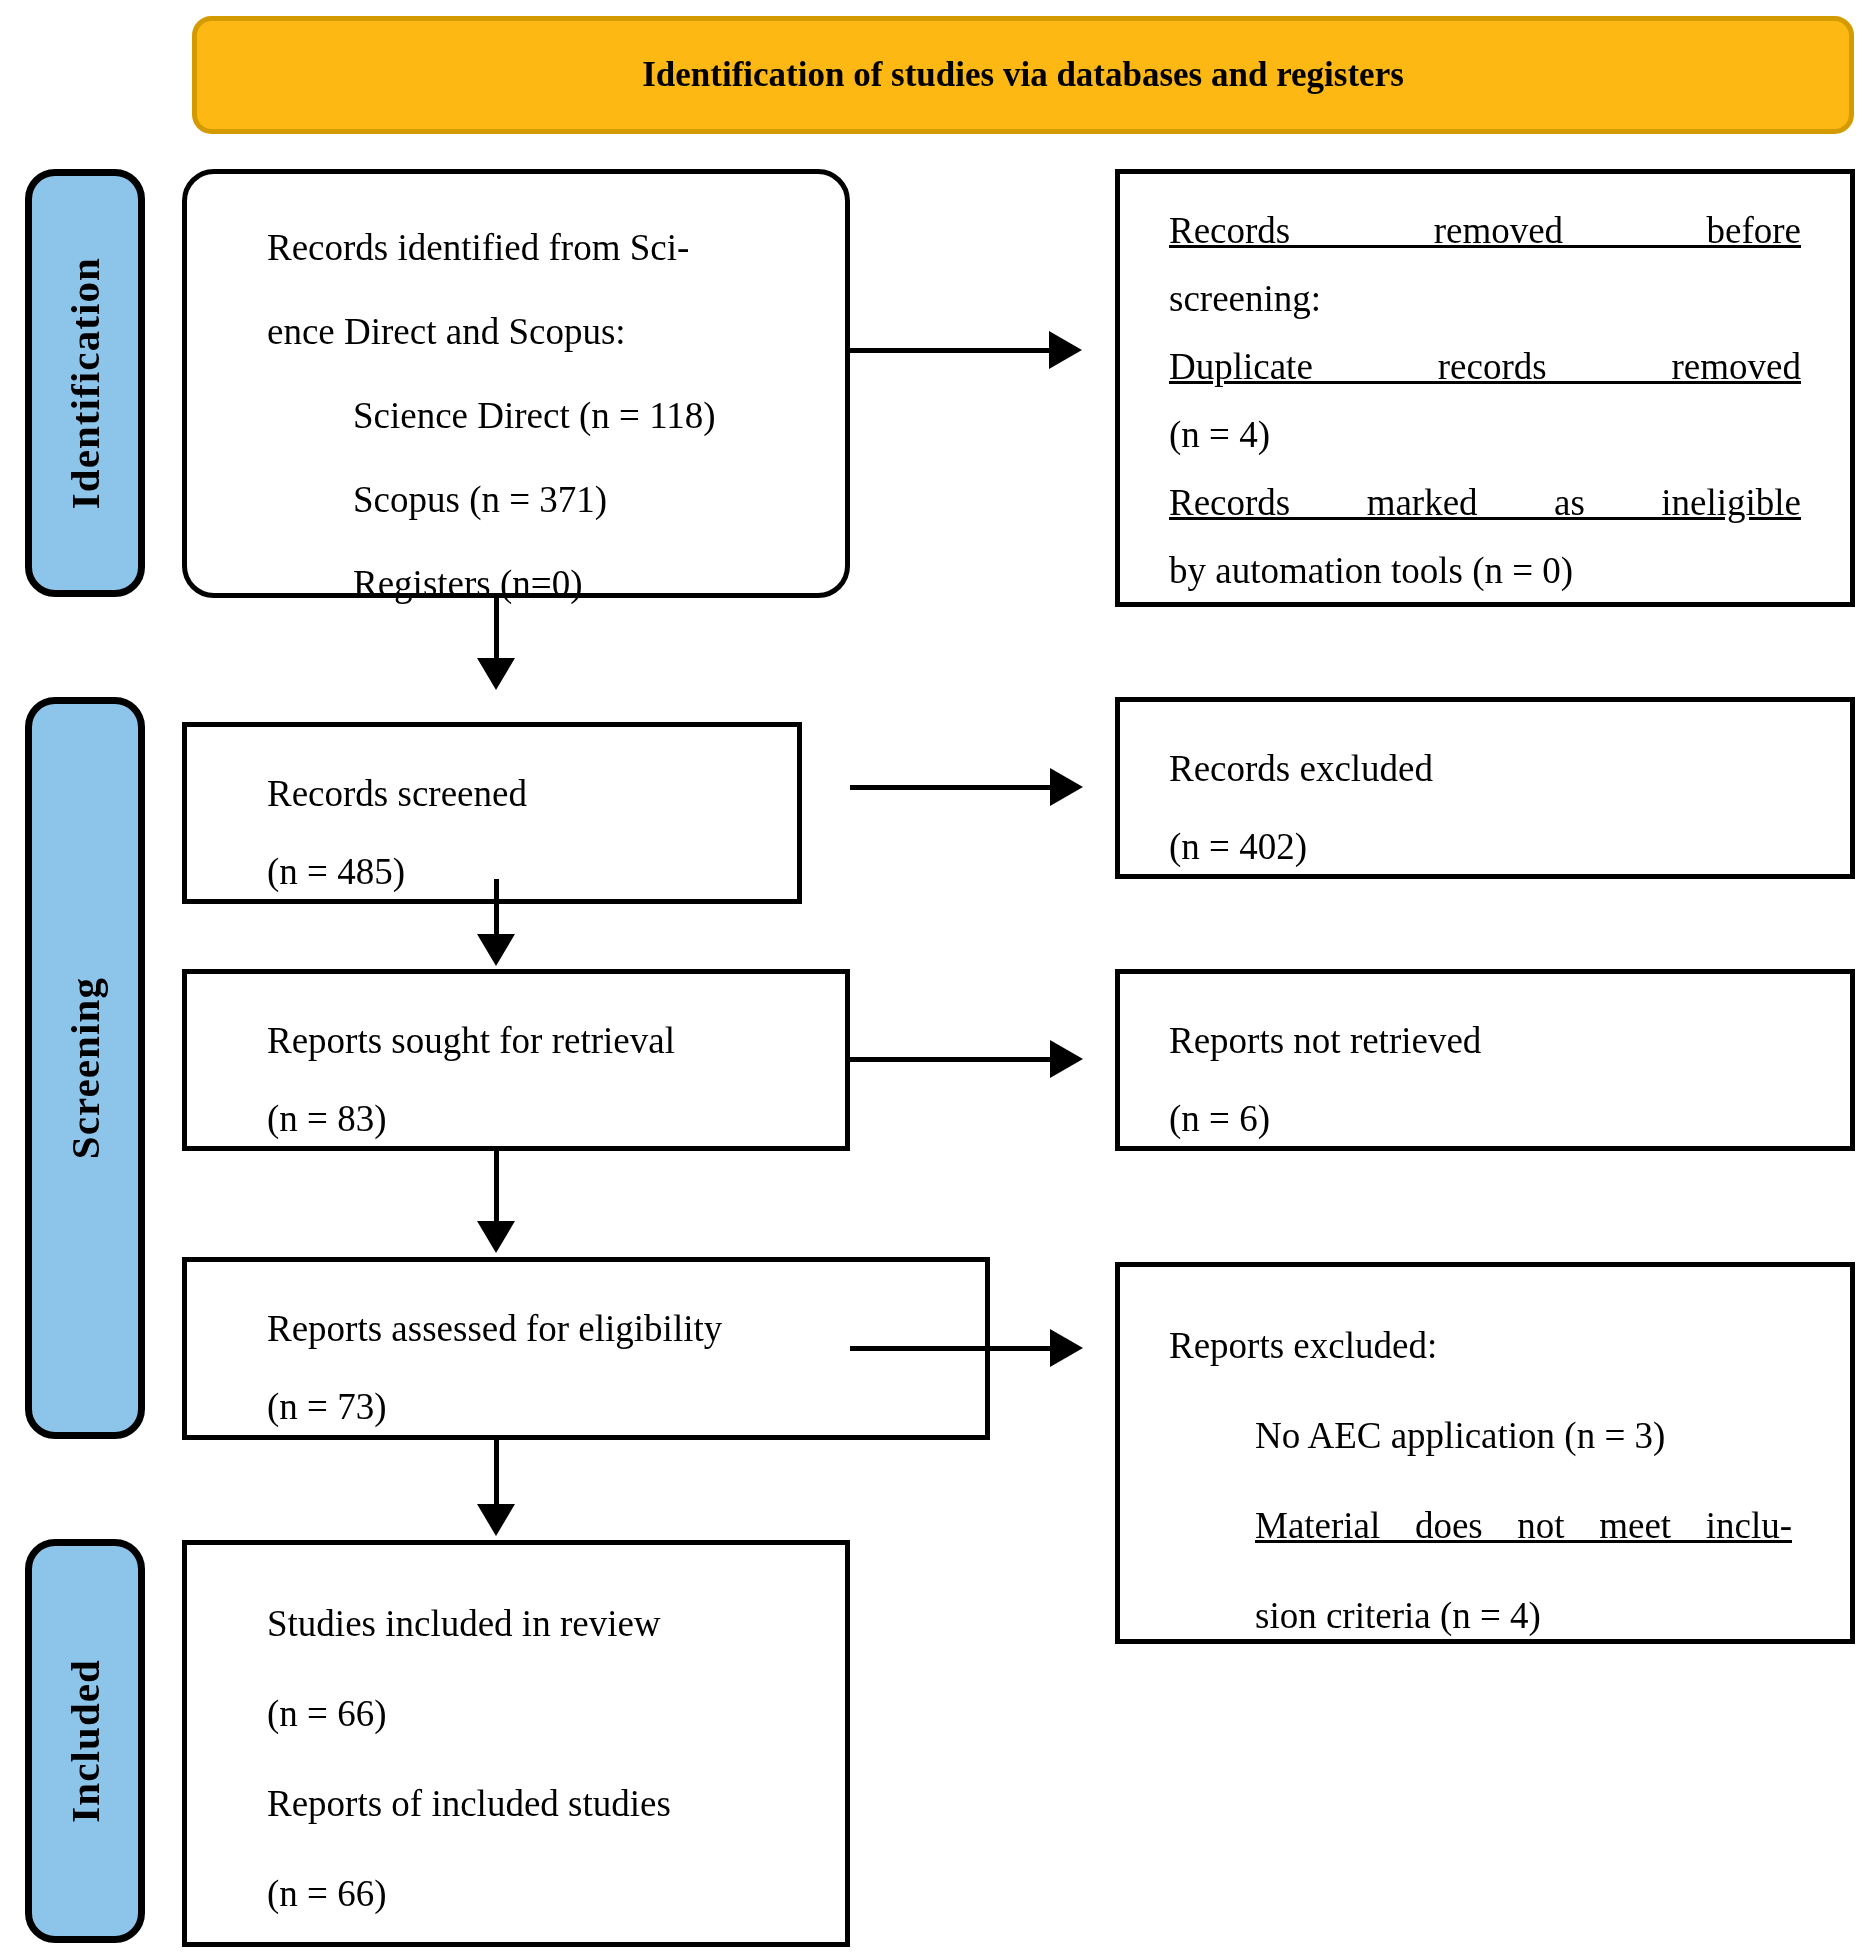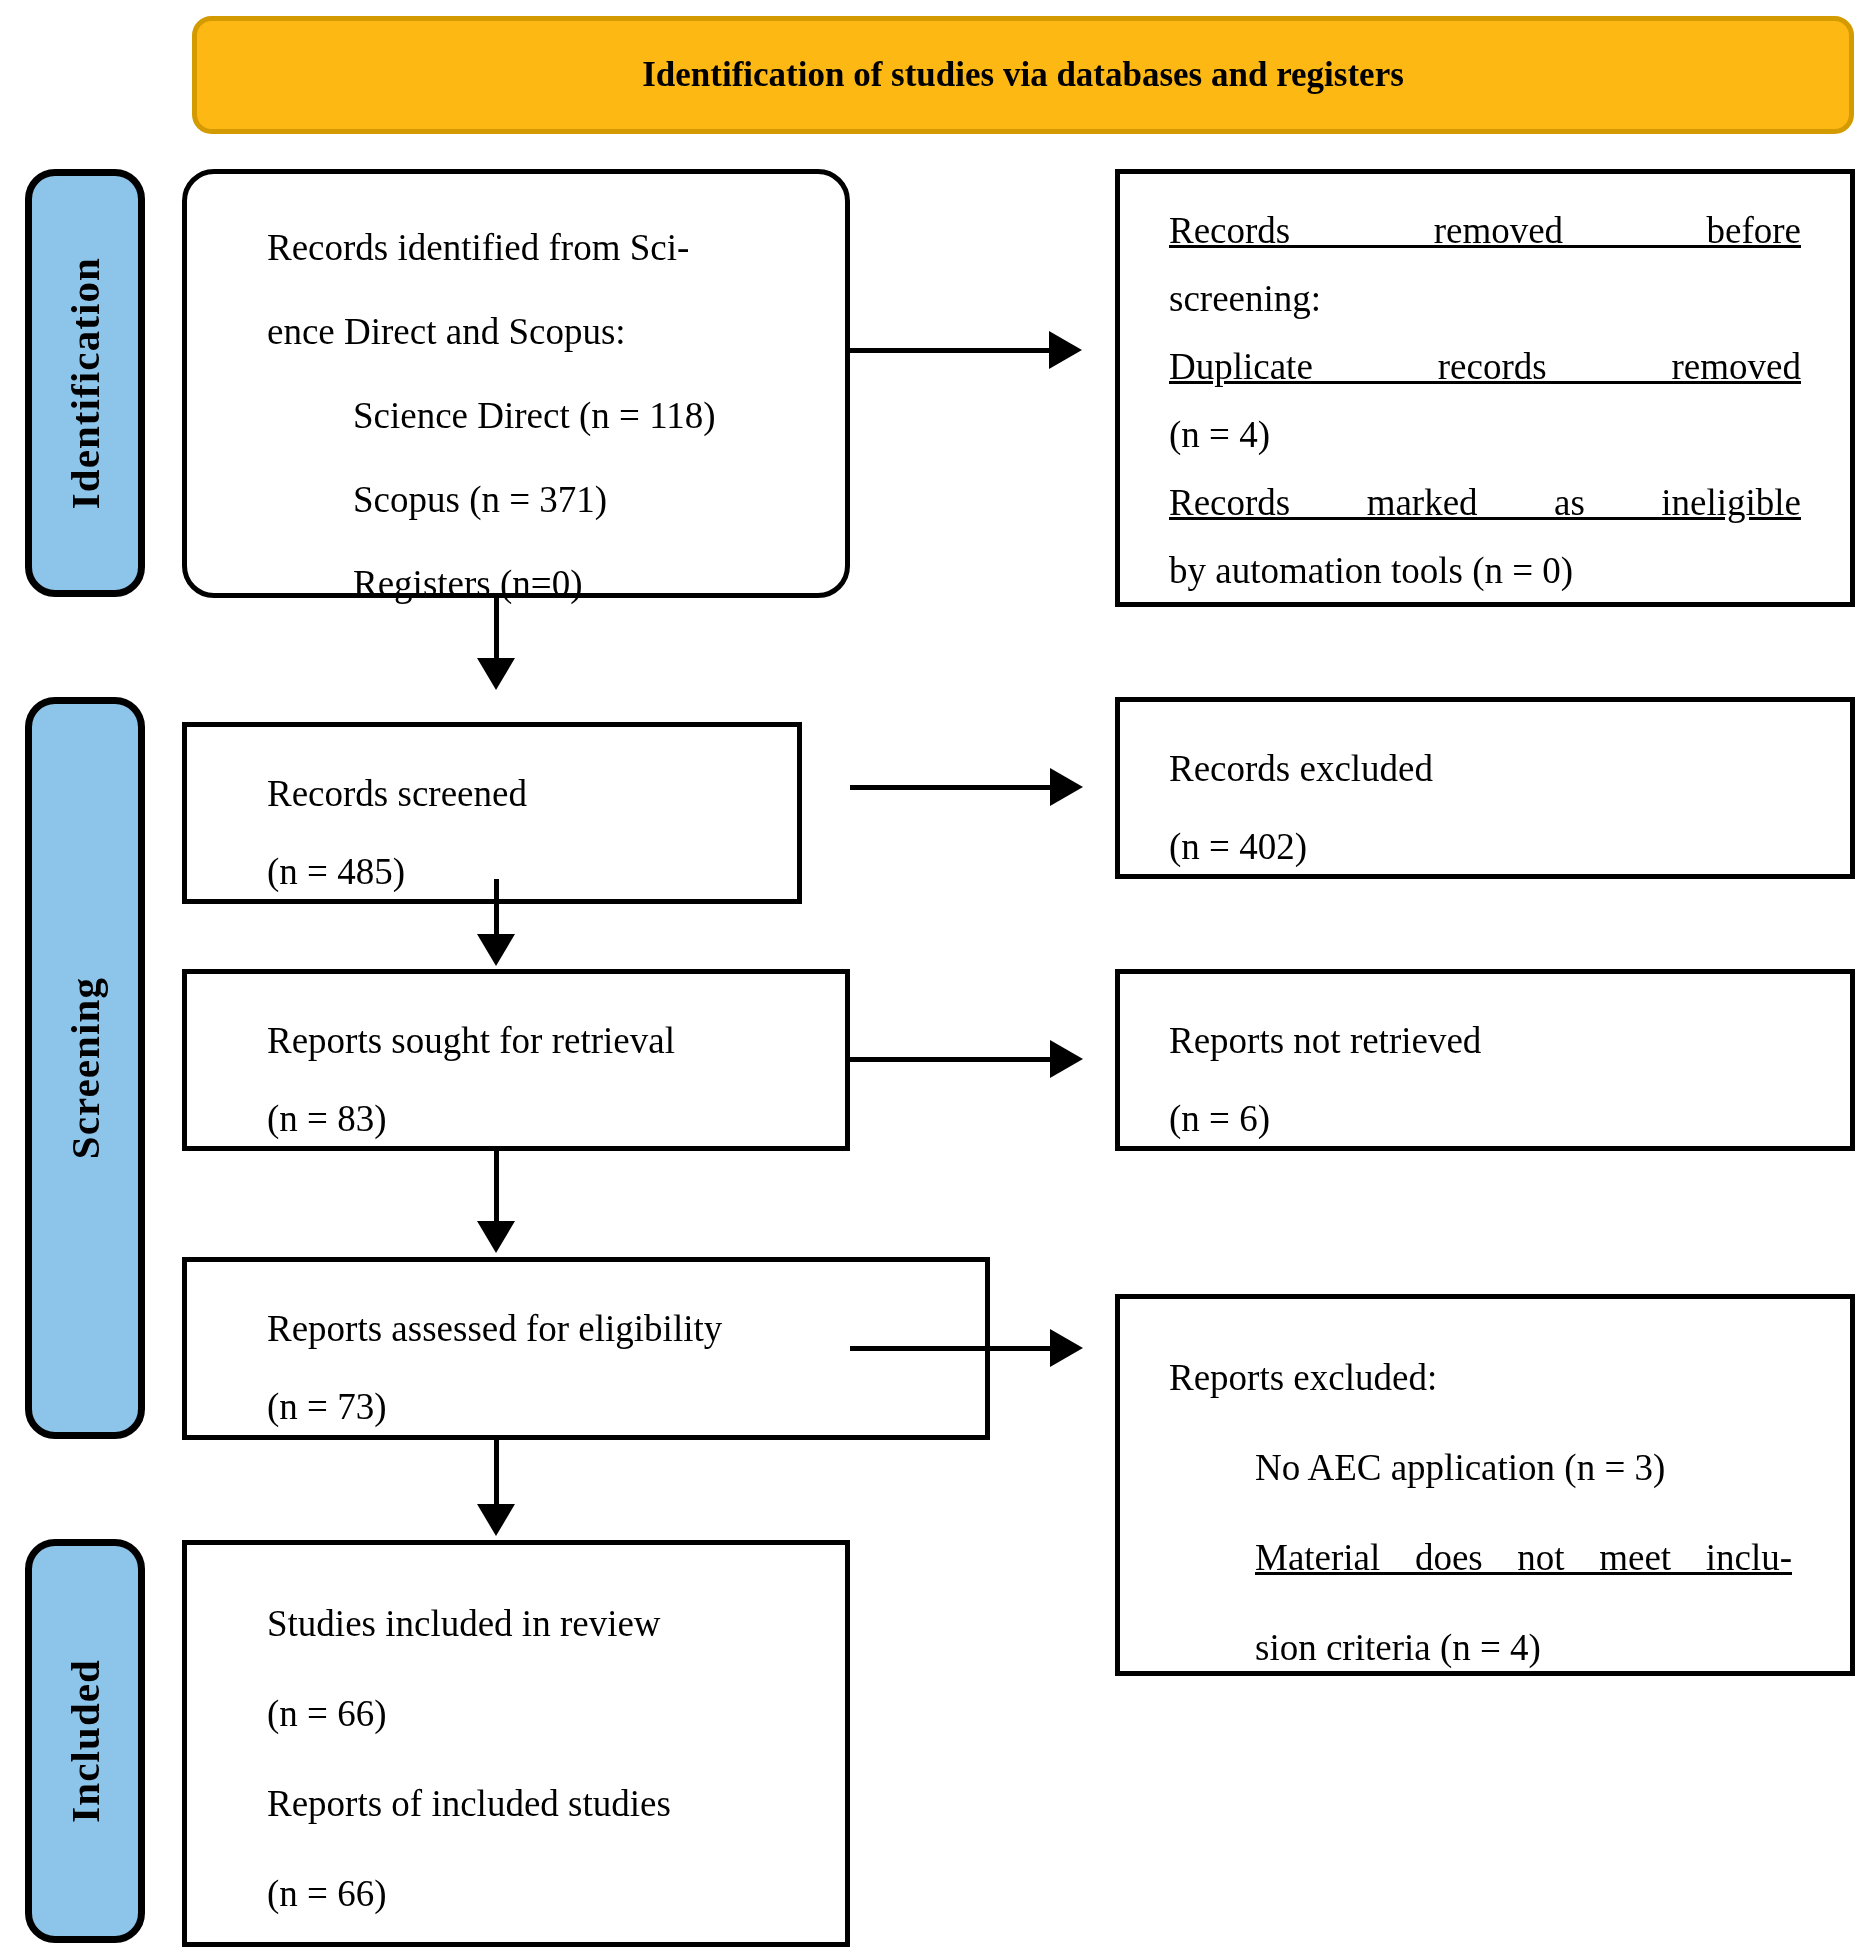--- a/index.html
+++ b/index.html
@@ -43,21 +43,21 @@
   .pbox .line{white-space:nowrap;}
   .pbox .jl{white-space:normal;text-align:justify;text-align-last:justify;text-decoration:underline;}
   .indent{padding-left:86px;}
   #box-identified   {left:182px;top:169px;width:668px;height:429px;padding:31.5px 34px 0 80px;line-height:84px;border-radius:32px;}
   #box-removed      {left:1115px;top:169px;width:740px;height:438px;padding:23px 49px 0 49px;line-height:68px;}
   #box-screened     {left:182px;top:697px;width:620px;height:182px;padding:27.5px 34px 0 80px;line-height:78px;margin-top:25px;}
   #box-excluded     {left:1115px;top:697px;width:740px;height:182px;padding:27.5px 49px 0 49px;line-height:78px;}
   #box-sought       {left:182px;top:969px;width:668px;height:182px;padding:27.5px 34px 0 80px;line-height:78px;}
   #box-notretrieved {left:1115px;top:969px;width:740px;height:182px;padding:27.5px 49px 0 49px;line-height:78px;}
   #box-assessed     {left:182px;top:1257px;width:808px;height:183px;padding:27.5px 34px 0 80px;line-height:78px;}
-  #box-repexcluded  {left:1115px;top:1262px;width:740px;height:382px;padding:34px 58px 0 49px;line-height:90px;margin-top:32px;}
+  #box-repexcluded  {left:1115px;top:1262px;width:740px;height:382px;padding:34px 58px 0 49px;line-height:90px;}
   #box-included     {left:182px;top:1540px;width:668px;height:407px;padding:34px 34px 0 80px;line-height:90px;}
   
   .hline{position:absolute;height:4.6px;background:#000;}
   .vline{position:absolute;width:4.6px;background:#000;}
   .head-right{
     position:absolute;width:0;height:0;
     border-top:19.5px solid transparent;border-bottom:19.5px solid transparent;
     border-left:33px solid #000;
   }
   .head-down{

